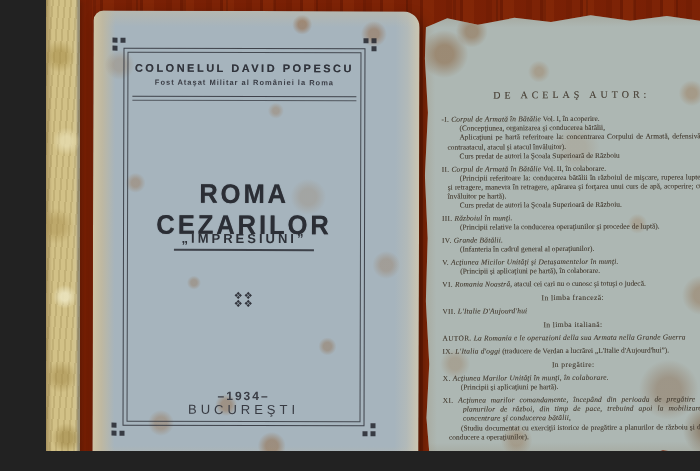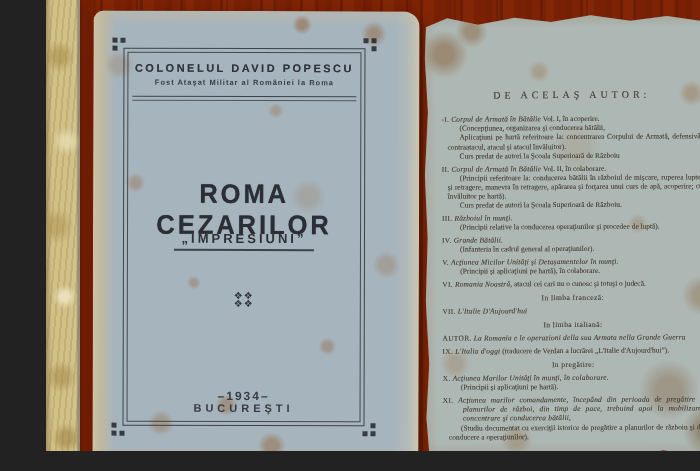--- a/index.html
+++ b/index.html
@@ -56,21 +56,21 @@
   .author-sub{top:29px;font-size:7.5px;font-weight:bold;letter-spacing:1px;color:#3a3d45;}
   .author-rule{position:absolute;top:47px;left:8px;right:8px;height:3px;
     border-top:1px solid rgba(44,46,54,.85);border-bottom:1px solid rgba(44,46,54,.7);}
   .title{top:130px;font-size:27px;font-weight:bold;letter-spacing:3px;color:#2b2e35;
     transform:scaleX(.95);text-shadow:0 0 .7px rgba(43,46,53,.7);}
   .subtitle-wrap{position:absolute;top:180px;left:0;width:100%;text-align:center;}
   .subtitle{display:inline-block;font-size:13px;font-weight:bold;letter-spacing:3px;
     color:#2e3138;border-bottom:2px solid rgba(44,46,54,.85);padding:0 8px 3px;}
   .ornament{top:243px;font-size:10px;line-height:8px;letter-spacing:1px;color:#32353d;}
   .year{top:340px;font-size:12px;font-weight:bold;letter-spacing:2px;color:#3a3d45;}
-  .city{top:353px;font-size:11px;font-weight:bold;letter-spacing:4px;color:#383b43;}
+  .city{top:353px;font-size:13px;font-weight:normal;letter-spacing:4px;color:#383b43;}
   
   .leaf{position:absolute;left:378px;top:13px;width:305px;height:449px;
     transform:rotate(-.3deg);
     background-color:#adb7b3;
     background-image:
       radial-gradient(circle at 7% 9%,rgba(138,94,54,.5) 0 9px,transparent 24px),
       radial-gradient(circle at 16% 4%,rgba(138,94,54,.45) 0 6px,transparent 16px),
       radial-gradient(circle at 38% 13%,rgba(150,100,55,.3) 0 4px,transparent 11px),
       radial-gradient(circle at 88% 18%,rgba(150,100,55,.35) 0 5px,transparent 13px),
       radial-gradient(circle at 96% 34%,rgba(140,92,50,.4) 0 7px,transparent 17px),

